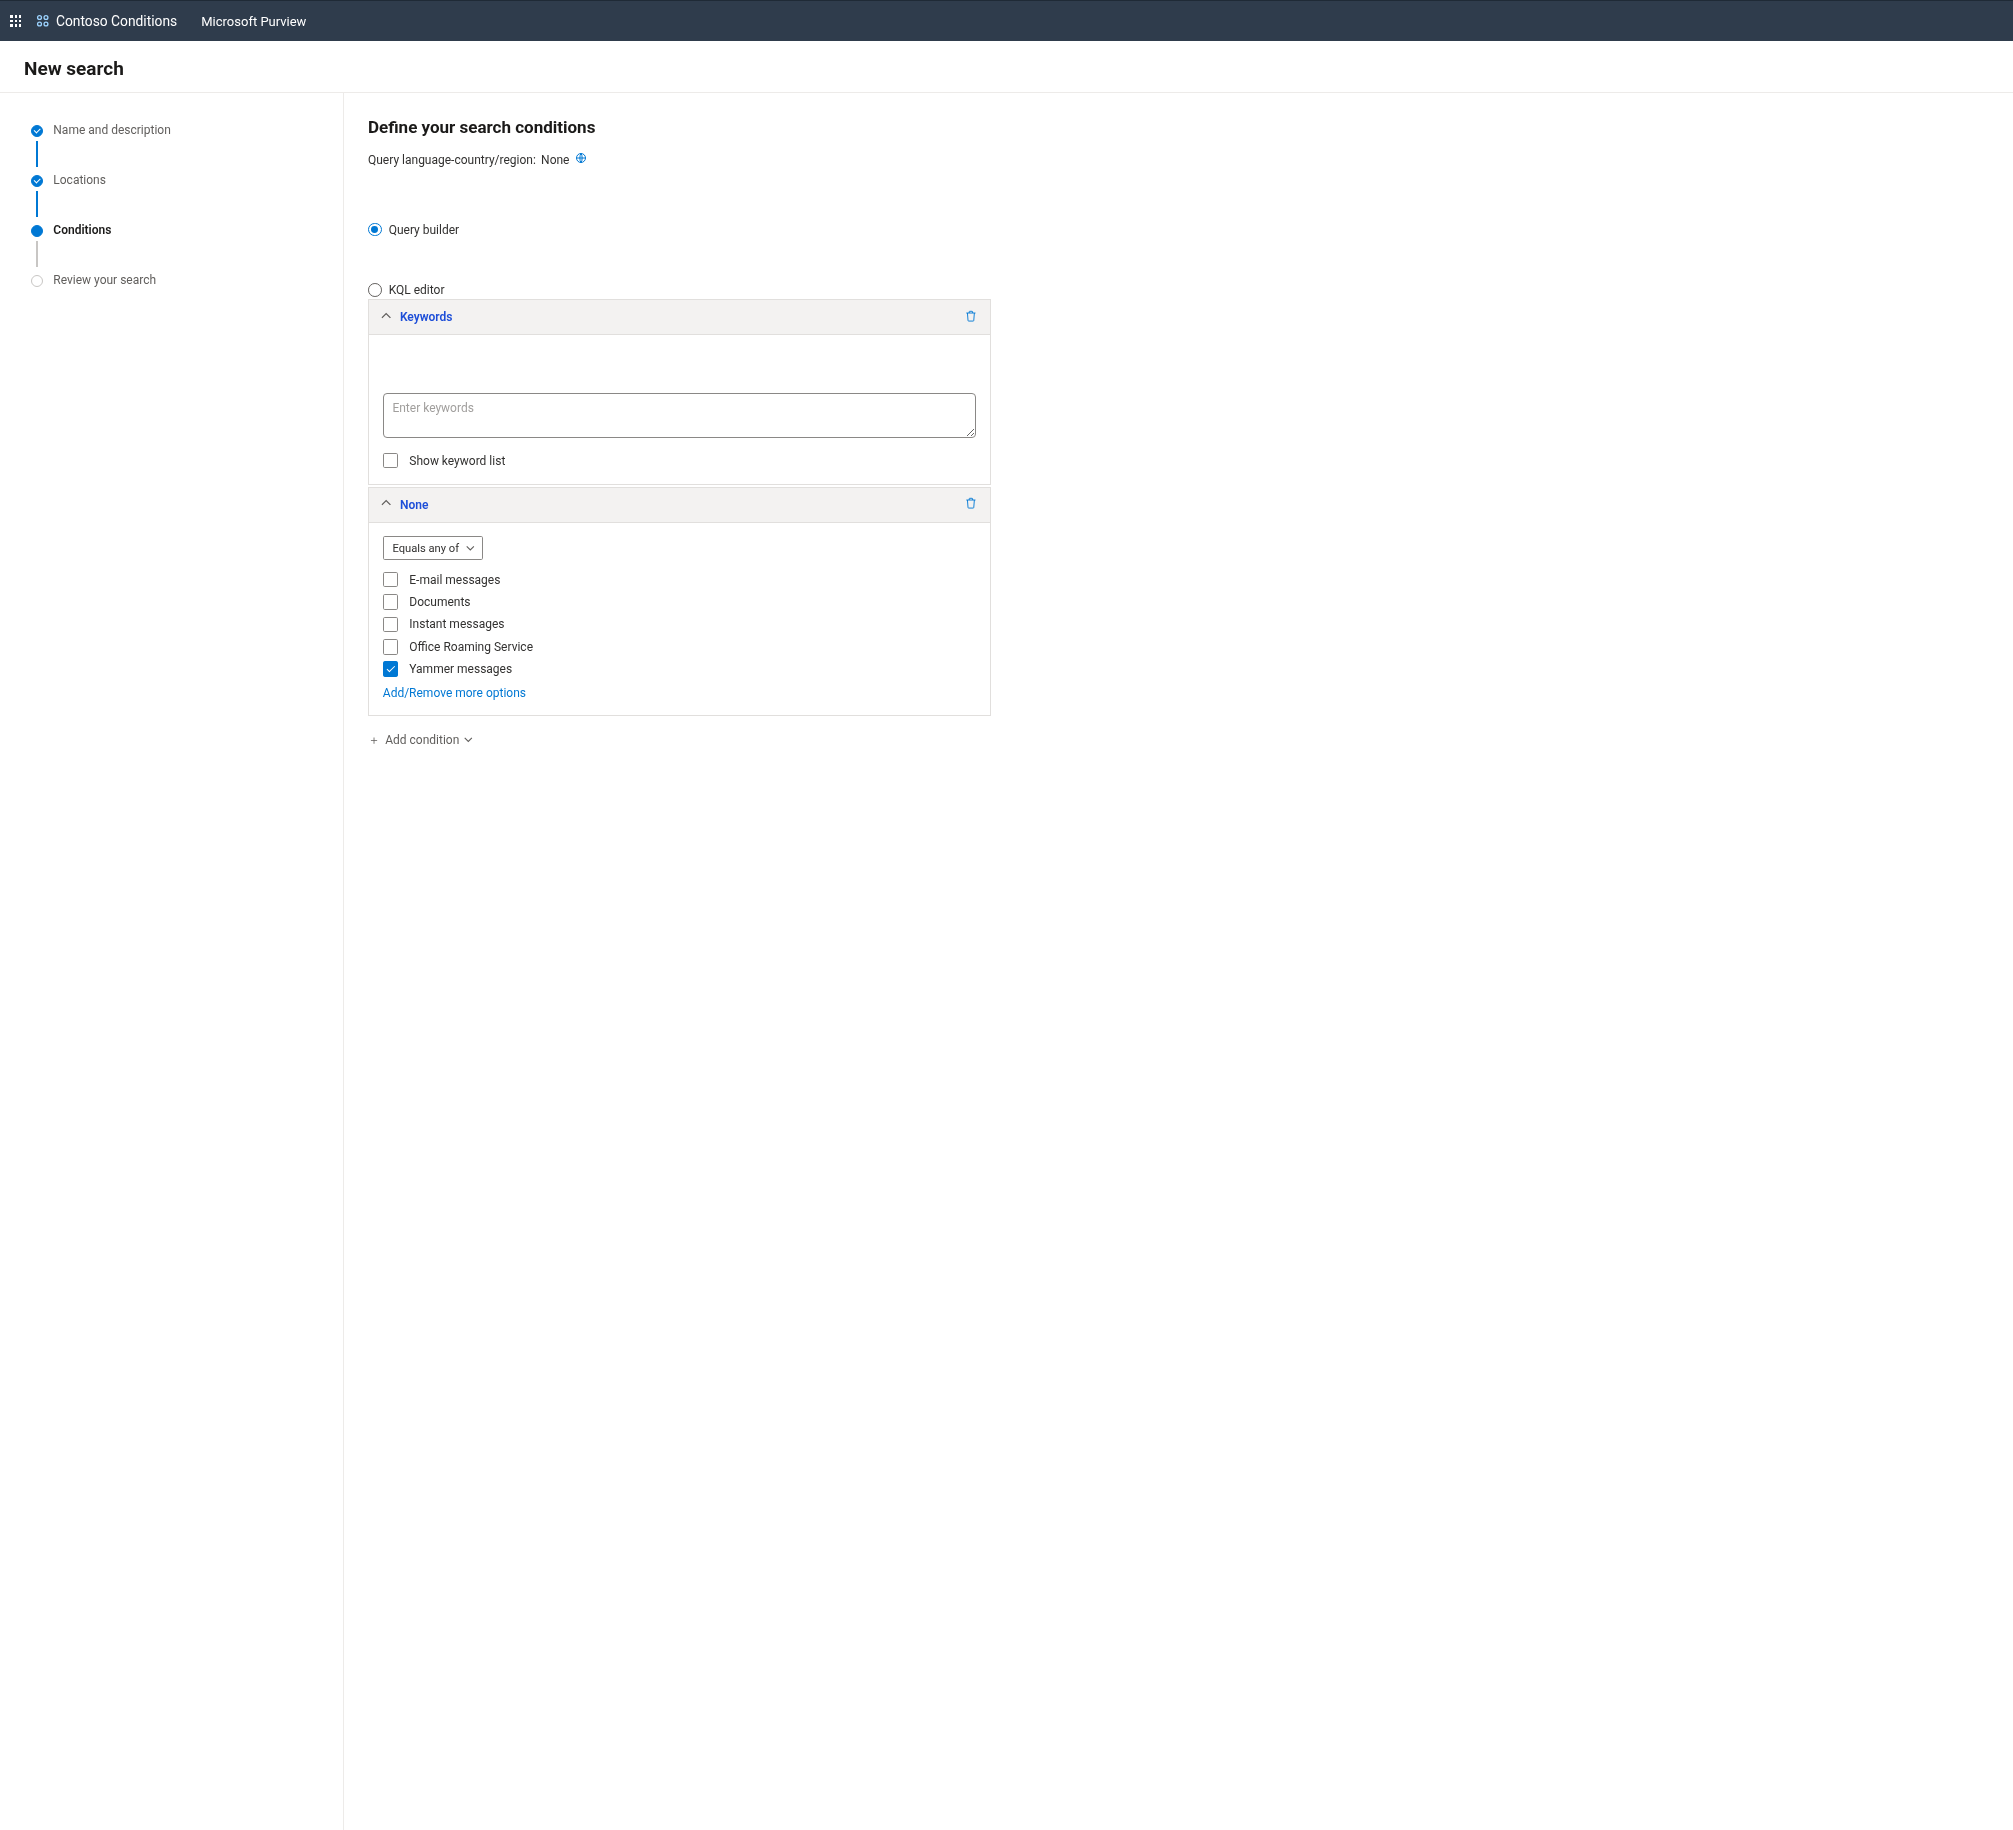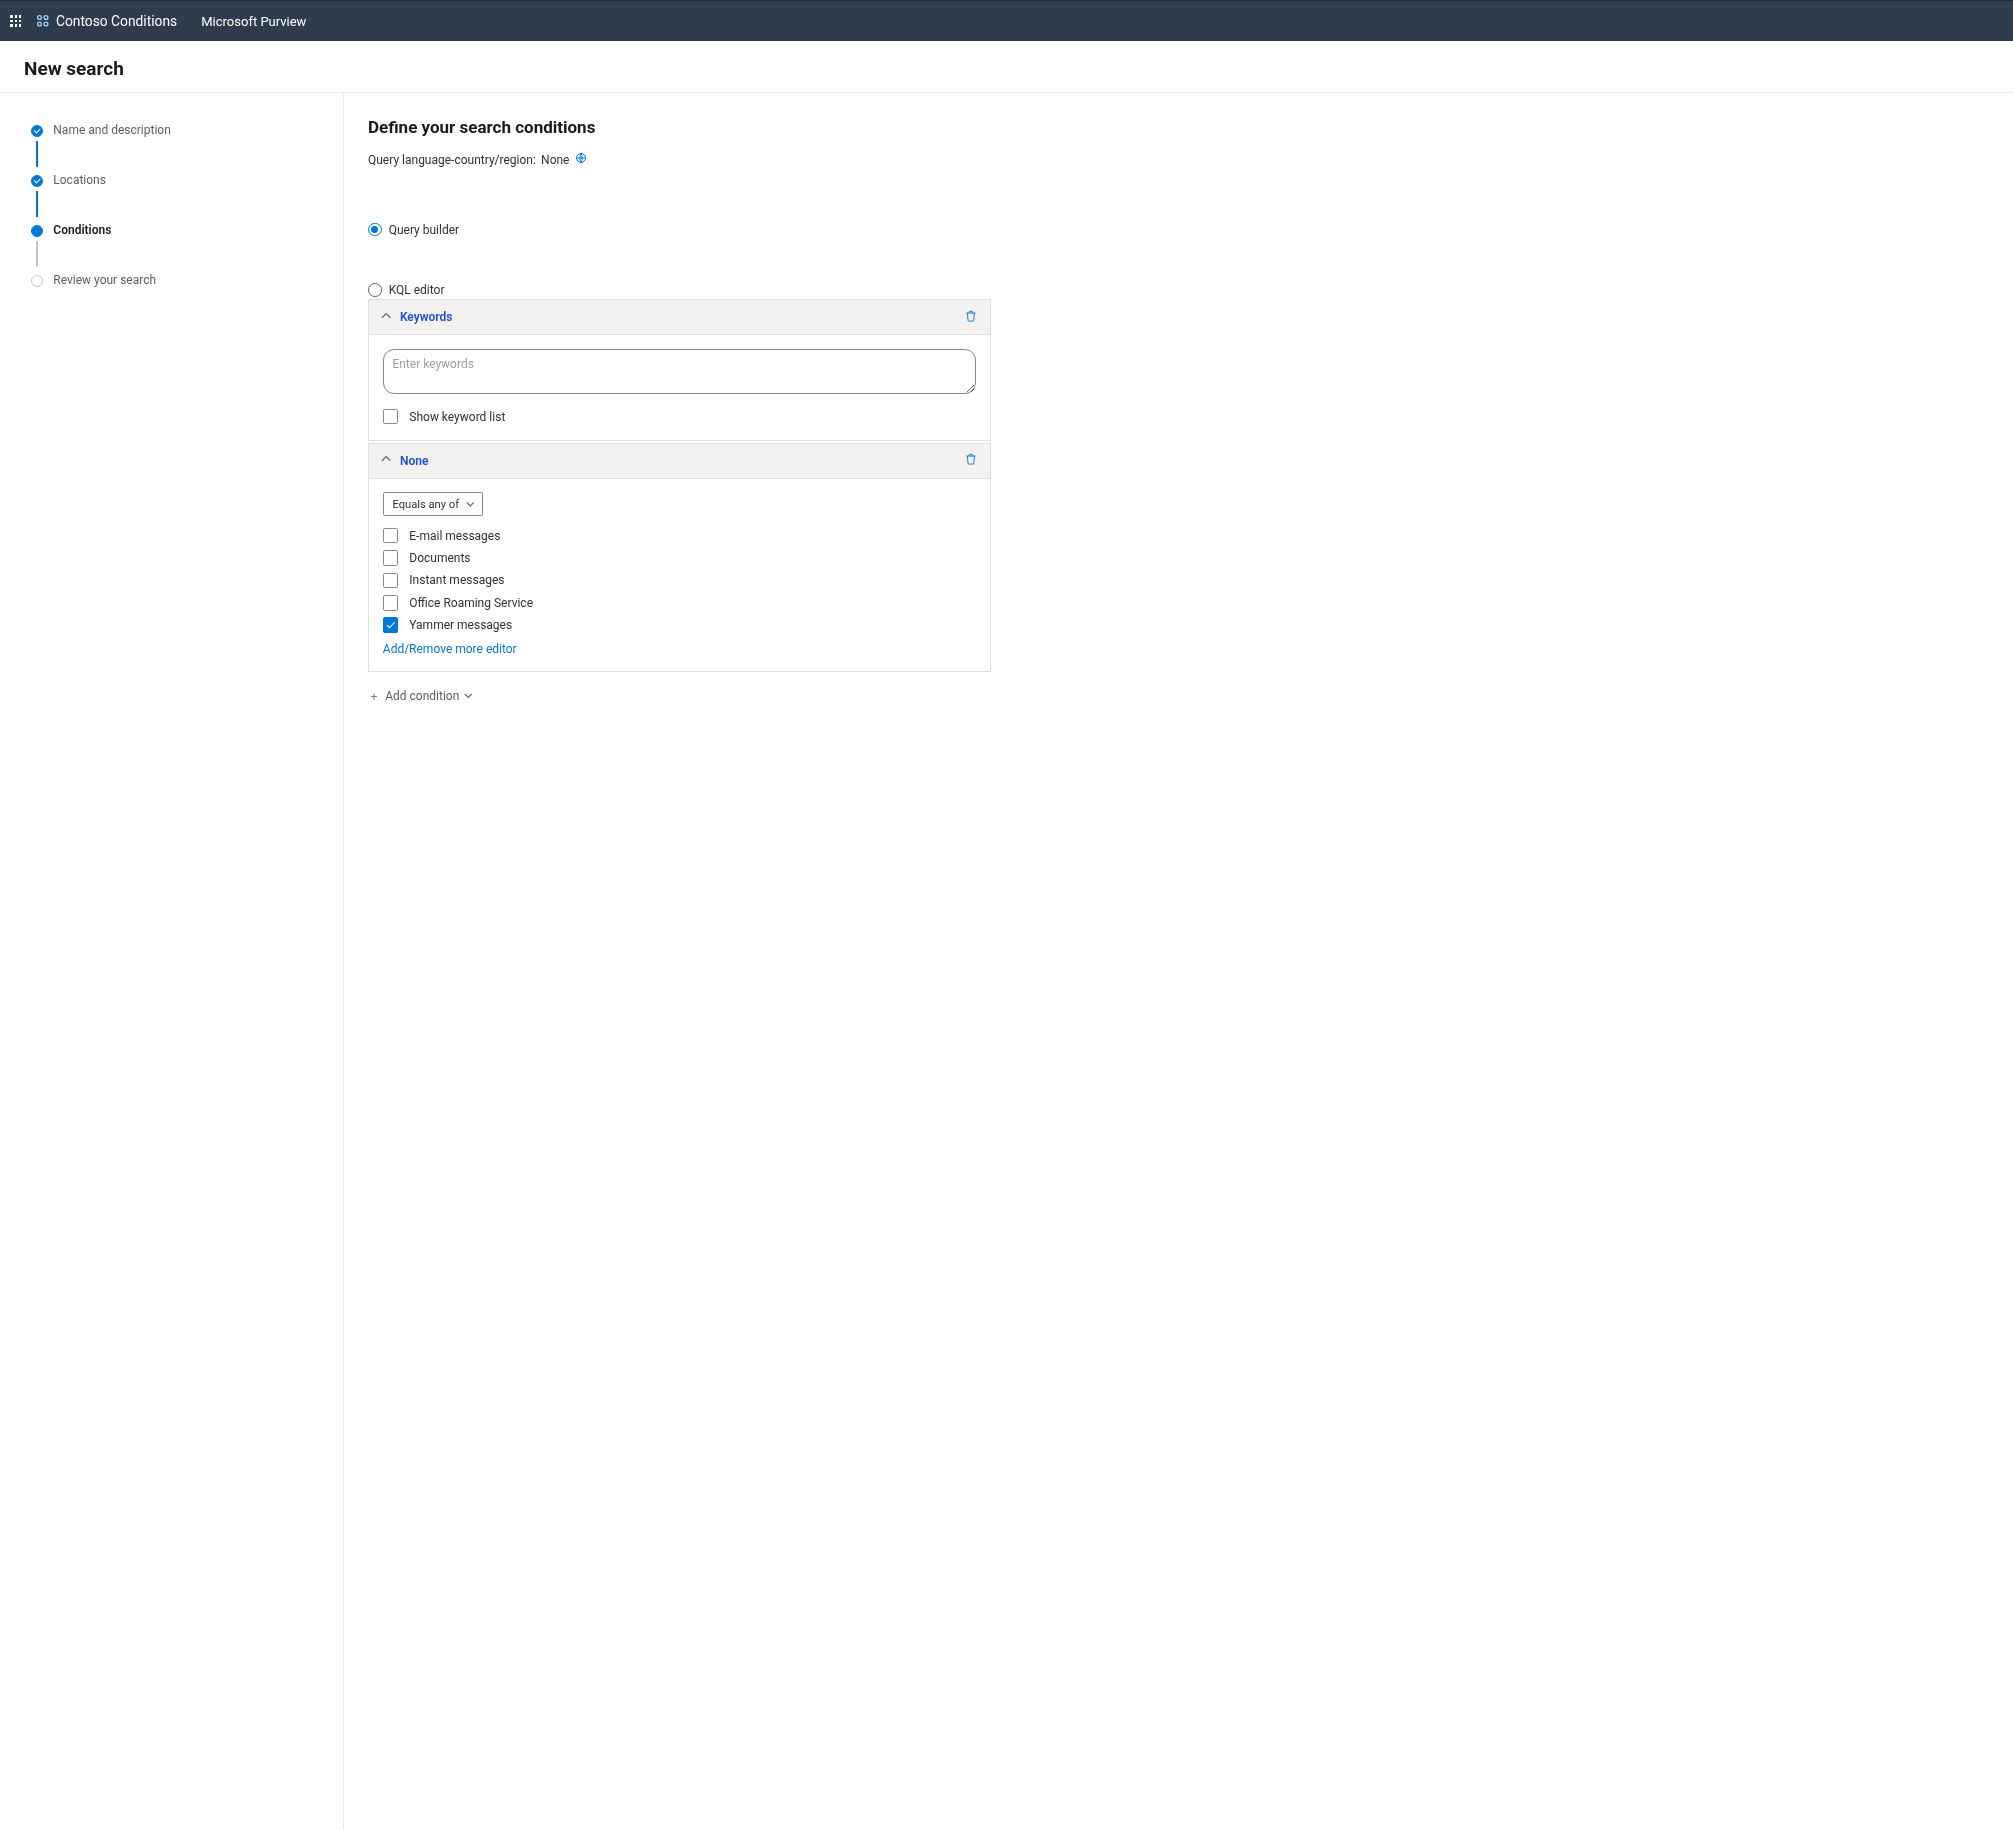--- a/index.html
+++ b/index.html
@@ -136,22 +136,22 @@
   .card-header .chev svg { width: 10.3px; height: 10.3px; }
   .card-header-title { font-weight: 600; font-size: 12px; color: #1d4ed8; }
   .delete-btn { cursor: pointer; color: #605e5c; }
   .delete-btn svg { width: 13.8px; height: 13.8px; }
 
   .card-body { padding: 13.8px 13.8px 15.5px; }
 
   
   .kw-textarea {
     width: 100%; min-height: 45px; resize: both;
-    border: 0.9px solid #8a8886; border-radius: 11px;
-    padding: 6.9px 8.6px; font-family: inherit; font-size: 12px; color: #323130;
+    border: 0.9px solid #8a8886; border-radius: 4px;
+    padding: 6.9px 8.6px; font-family: inherit; font-size: 12px; color: #323130; margin-top: 44px;
   }
   .kw-textarea::placeholder { color: #a19f9d; }
 
   .check-row { display: flex; align-items: center; gap: 11px; margin-top: 12px; font-size: 12px; color: #323130; }
   .checkbox {
     width: 15.5px; height: 15.5px; border: 0.9px solid #8a8886; border-radius: 1.7px;
     display: inline-flex; align-items: center; justify-content: center; cursor: pointer; background: #fff;
   }
   .checkbox.checked { background: #0078d4; border-color: #0078d4; }
   .checkbox.checked::after {
@@ -338,21 +338,21 @@
             </div>
             <div class="check-row">
               <span class="checkbox"></span>
               <span>Office Roaming Service</span>
             </div>
             <div class="check-row">
               <span class="checkbox checked"></span>
               <span>Yammer messages</span>
             </div>
           </div>
-        <span class="more-link">Add/Remove more editor</span>
+        <span class="more-link">Add/Remove more options</span>
       </div>
     </div>
 
     <div class="add-condition">
       <span class="plus">＋</span>
       <span>Add condition</span>
       <span>
         <svg width="8.6" height="8.6" viewBox="0 0 12 12">
             <path d="M1 4l5 5 5-5" fill="none" stroke="#605e5c" stroke-width="1.5"></path>
           </svg>

